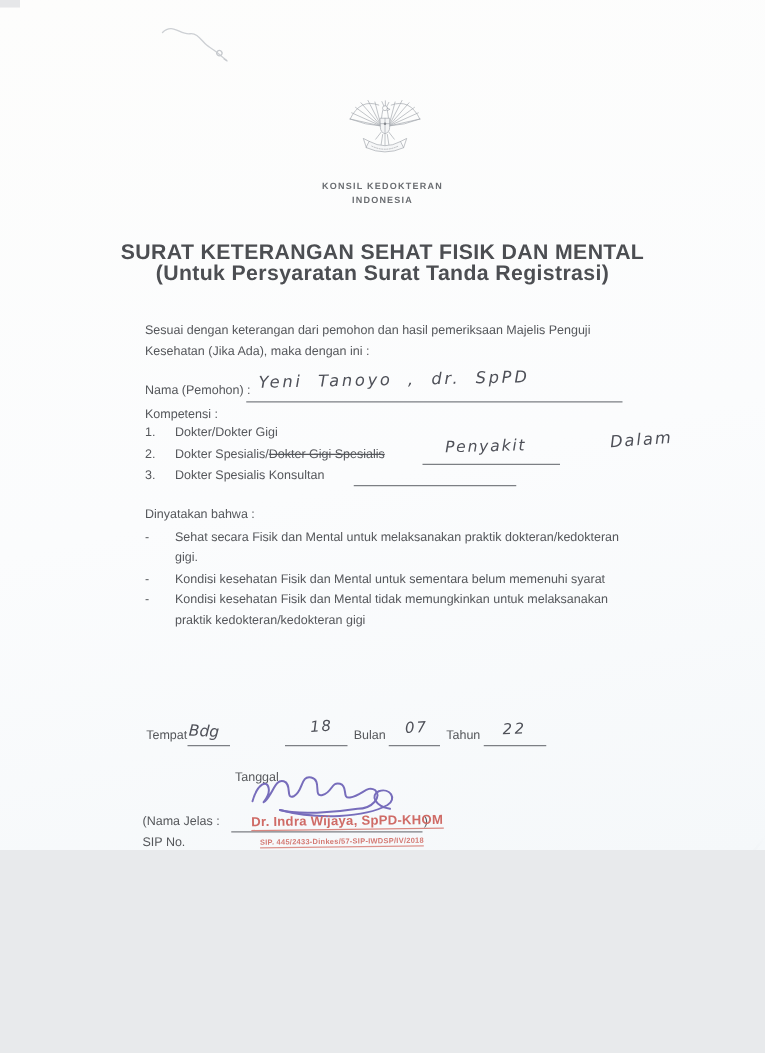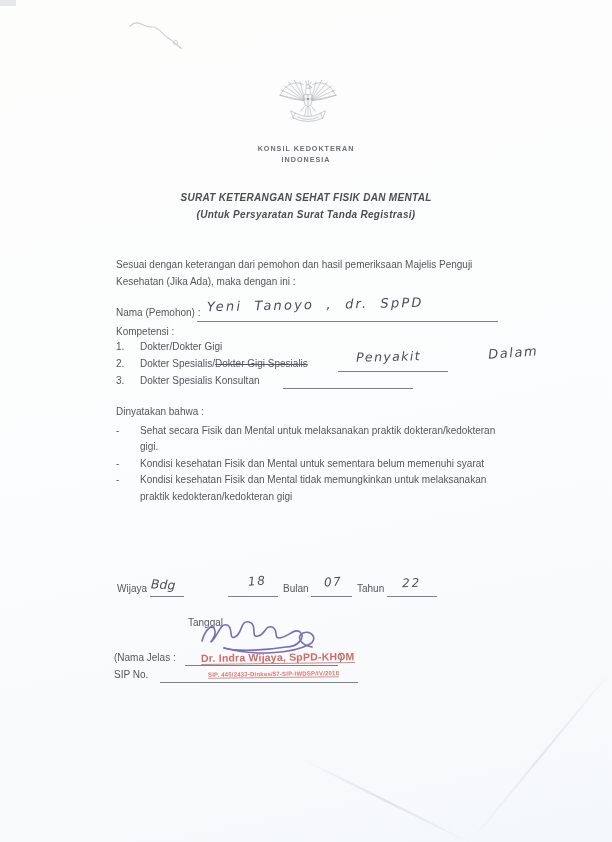--- a/index.html
+++ b/index.html
@@ -1,24 +1,24 @@
 <!DOCTYPE html>
 <html><head>
 <meta charset="utf-8">
 <style>
   html,body{margin:0;padding:0;background:#e8eaec;}
   .page{
-    position:relative;width:612px;height:842px;margin:0 auto;overflow:hidden;
+    position:relative;width:612px;height:680px;margin:0 auto;overflow:hidden;
     background:linear-gradient(168deg,#fdfdfc 0%,#fbfcfd 55%,#f5f8fa 100%);
     font-family:"Liberation Sans",sans-serif;color:#56585c;
   }
   .abs{position:absolute;}
   .center{left:0;width:612px;text-align:center;}
   .org{font-size:7.2px;font-weight:bold;letter-spacing:1px;color:#6b6e72;}
-  .title{font-size:10px;font-weight:bold;letter-spacing:.3px;color:#4c4e52;font-style:italic;}
+  .title{font-size:17px;font-weight:bold;letter-spacing:.3px;color:#4c4e52;}
   .print{font-size:10px;color:#55575b;}
   .uline{border-bottom:1px solid #7c7f84;}
   .strike{text-decoration:line-through;text-decoration-thickness:1px;}
   .hand{
     font-family:"DejaVu Sans",sans-serif;font-style:italic;color:#4e5058;
     white-space:nowrap;
   }
   .stampname{
     font-size:10.5px;font-weight:bold;color:#cf6b66;letter-spacing:.2px;
     border-bottom:1px solid #d98781;white-space:nowrap;transform:rotate(-.7deg);
@@ -126,21 +126,21 @@
     </div>
     <div class="decl-item">
       <span class="decl-dash decl-line">-</span>
       <div>
         <div class="decl-line">Kondisi kesehatan Fisik dan Mental tidak memungkinkan untuk melaksanakan</div>
         <div class="decl-line">praktik kedokteran/kedokteran gigi</div>
       </div>
     </div>
   </div>
 
-  <div class="abs print" style="left:117px;top:583px;">Wijaya</div>
+  <div class="abs print" style="left:117px;top:583px;">Tempat</div>
   <div class="abs uline" style="left:150px;top:583px;width:34px;height:13px;"></div>
   <div class="abs hand" style="left:151px;top:577px;font-size:12.5px;transform:rotate(3deg);">Bdg</div>
 
   <div class="abs print" style="left:188px;top:583px;margin-top:34px;">Tanggal</div>
   <div class="abs uline" style="left:228px;top:583px;width:50px;height:13px;"></div>
   <div class="abs hand" style="left:248px;top:574px;font-size:12px;letter-spacing:1.5px;transform:rotate(-4deg);">18</div>
 
   <div class="abs print" style="left:283px;top:583px;">Bulan</div>
   <div class="abs uline" style="left:311px;top:583px;width:41px;height:13px;"></div>
   <div class="abs hand" style="left:324px;top:575px;font-size:12px;letter-spacing:1.5px;transform:rotate(-3deg);">07</div>

